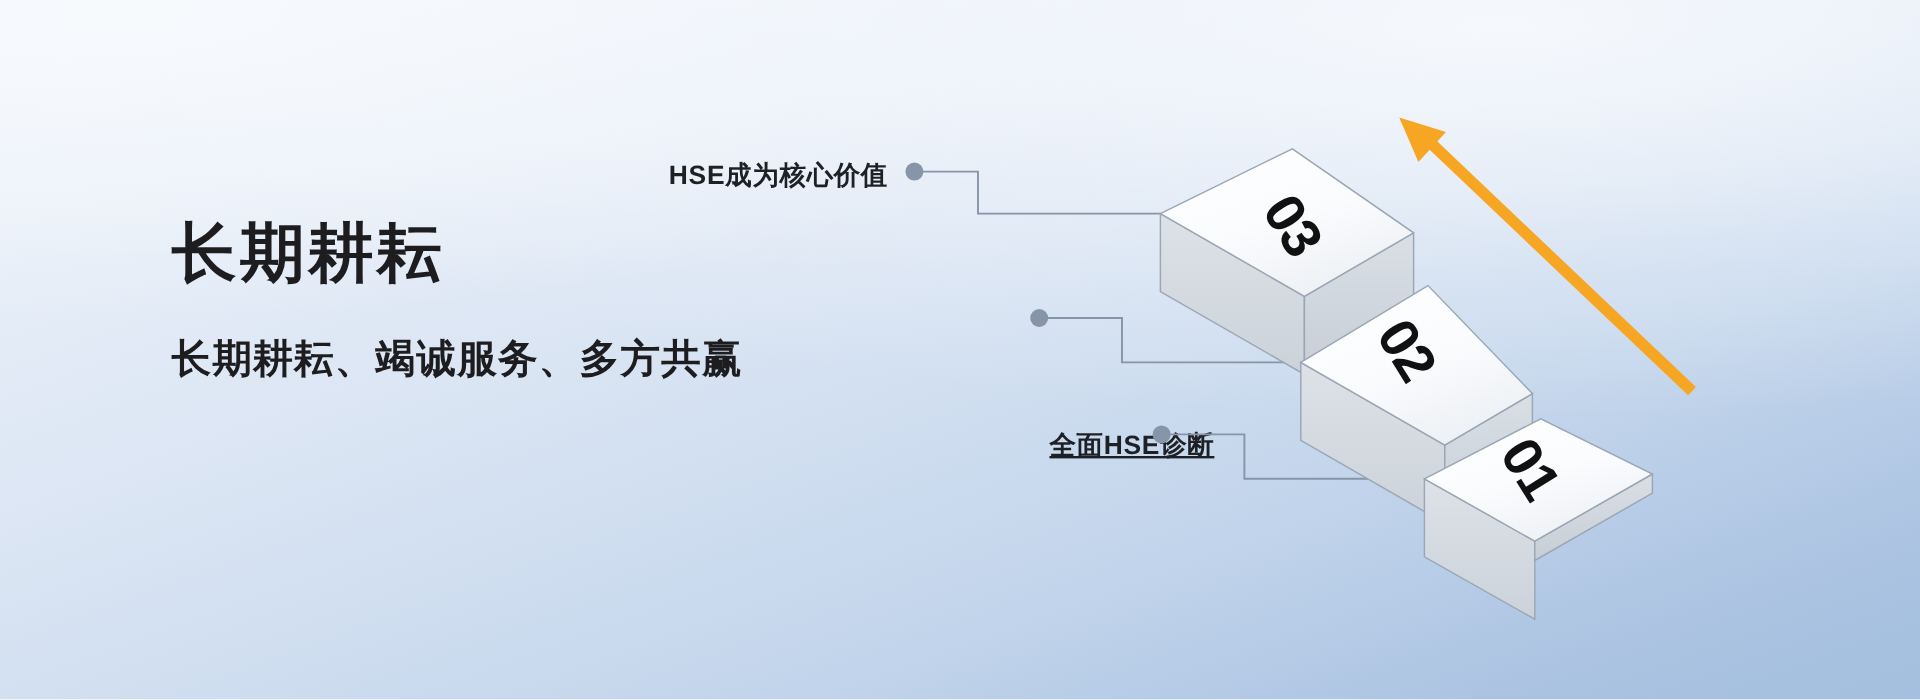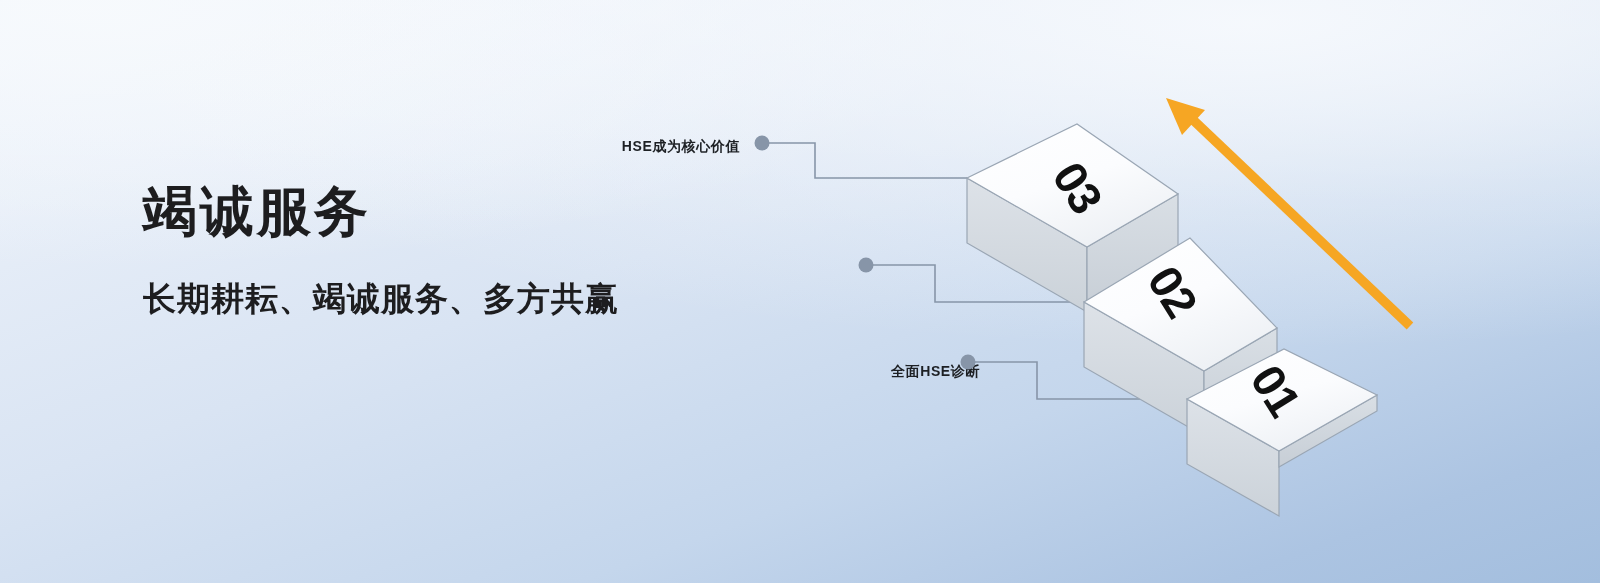--- a/index.html
+++ b/index.html
@@ -62,42 +62,42 @@
   
   .diagram {
     position: absolute;
     left: 0;
     top: 0;
     width: 1600px;
     height: 583px;
   }
   .step-label {
     position: absolute;
-    font-size: 14px;
+    font-size: 22px;
     line-height: 42px;
     font-weight: 700;
     color: #1d2024;
     letter-spacing: 0.6px;
     white-space: nowrap;
     text-align: right;
   }
   .step-label .l2 { display: block; }
 
   .lbl-3 { left: 300px; top: 125px; width: 440px; }
   .lbl-2 { left: 420px; top: 248px; width: 440px; }
-  .lbl-1 { left: 540px; top: 350px; width: 440px; }
+  .lbl-1 { left: 572px; top: 350px; width: 440px; text-decoration: underline; }
 </style>
 </head>
 <body>
 
 <div class="canvas">
   <div class="bg-wash"></div>
 
   <div class="text-block">
-    <h1 class="headline">竭诚服务</h1>
+    <h1 class="headline">长期耕耘</h1>
     <p class="subhead">长期耕耘、竭诚服务、多方共赢</p>
   </div>
 
   <div class="step-label lbl-3">
     <span>HSE成为核心价值</span>
   </div>
   <div class="step-label lbl-1">
     <span>全面HSE诊断</span>
   </div>
 

